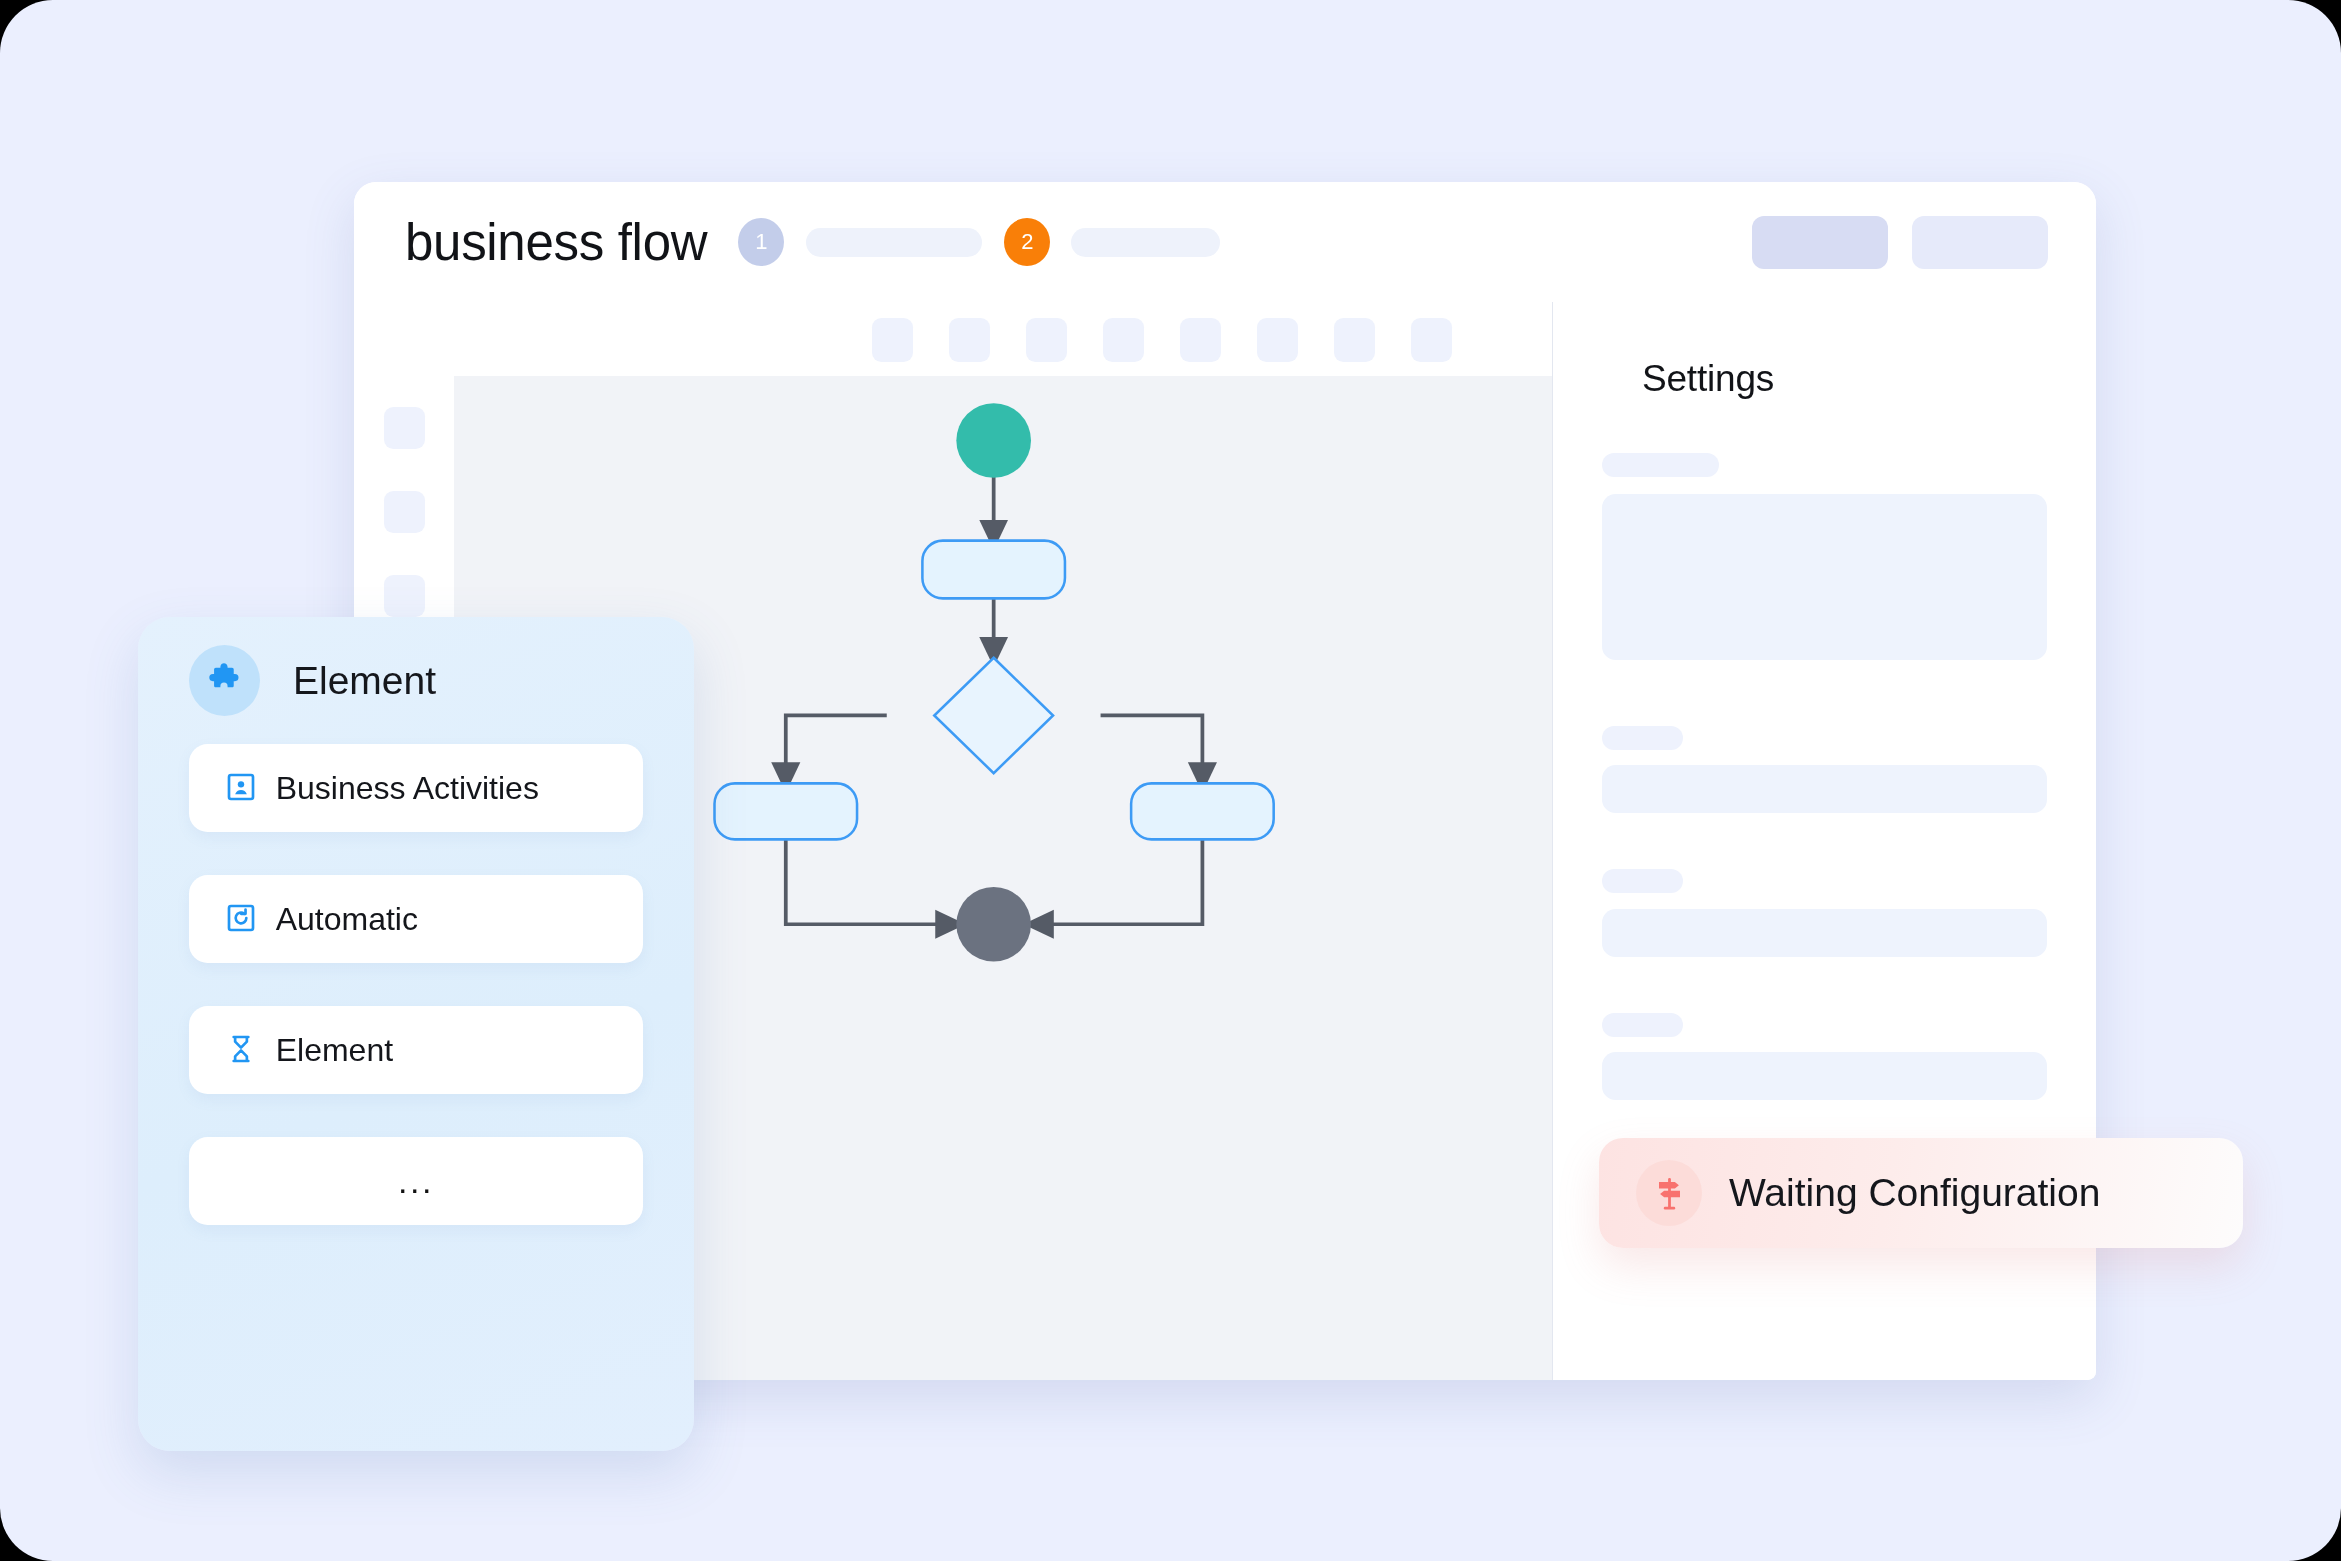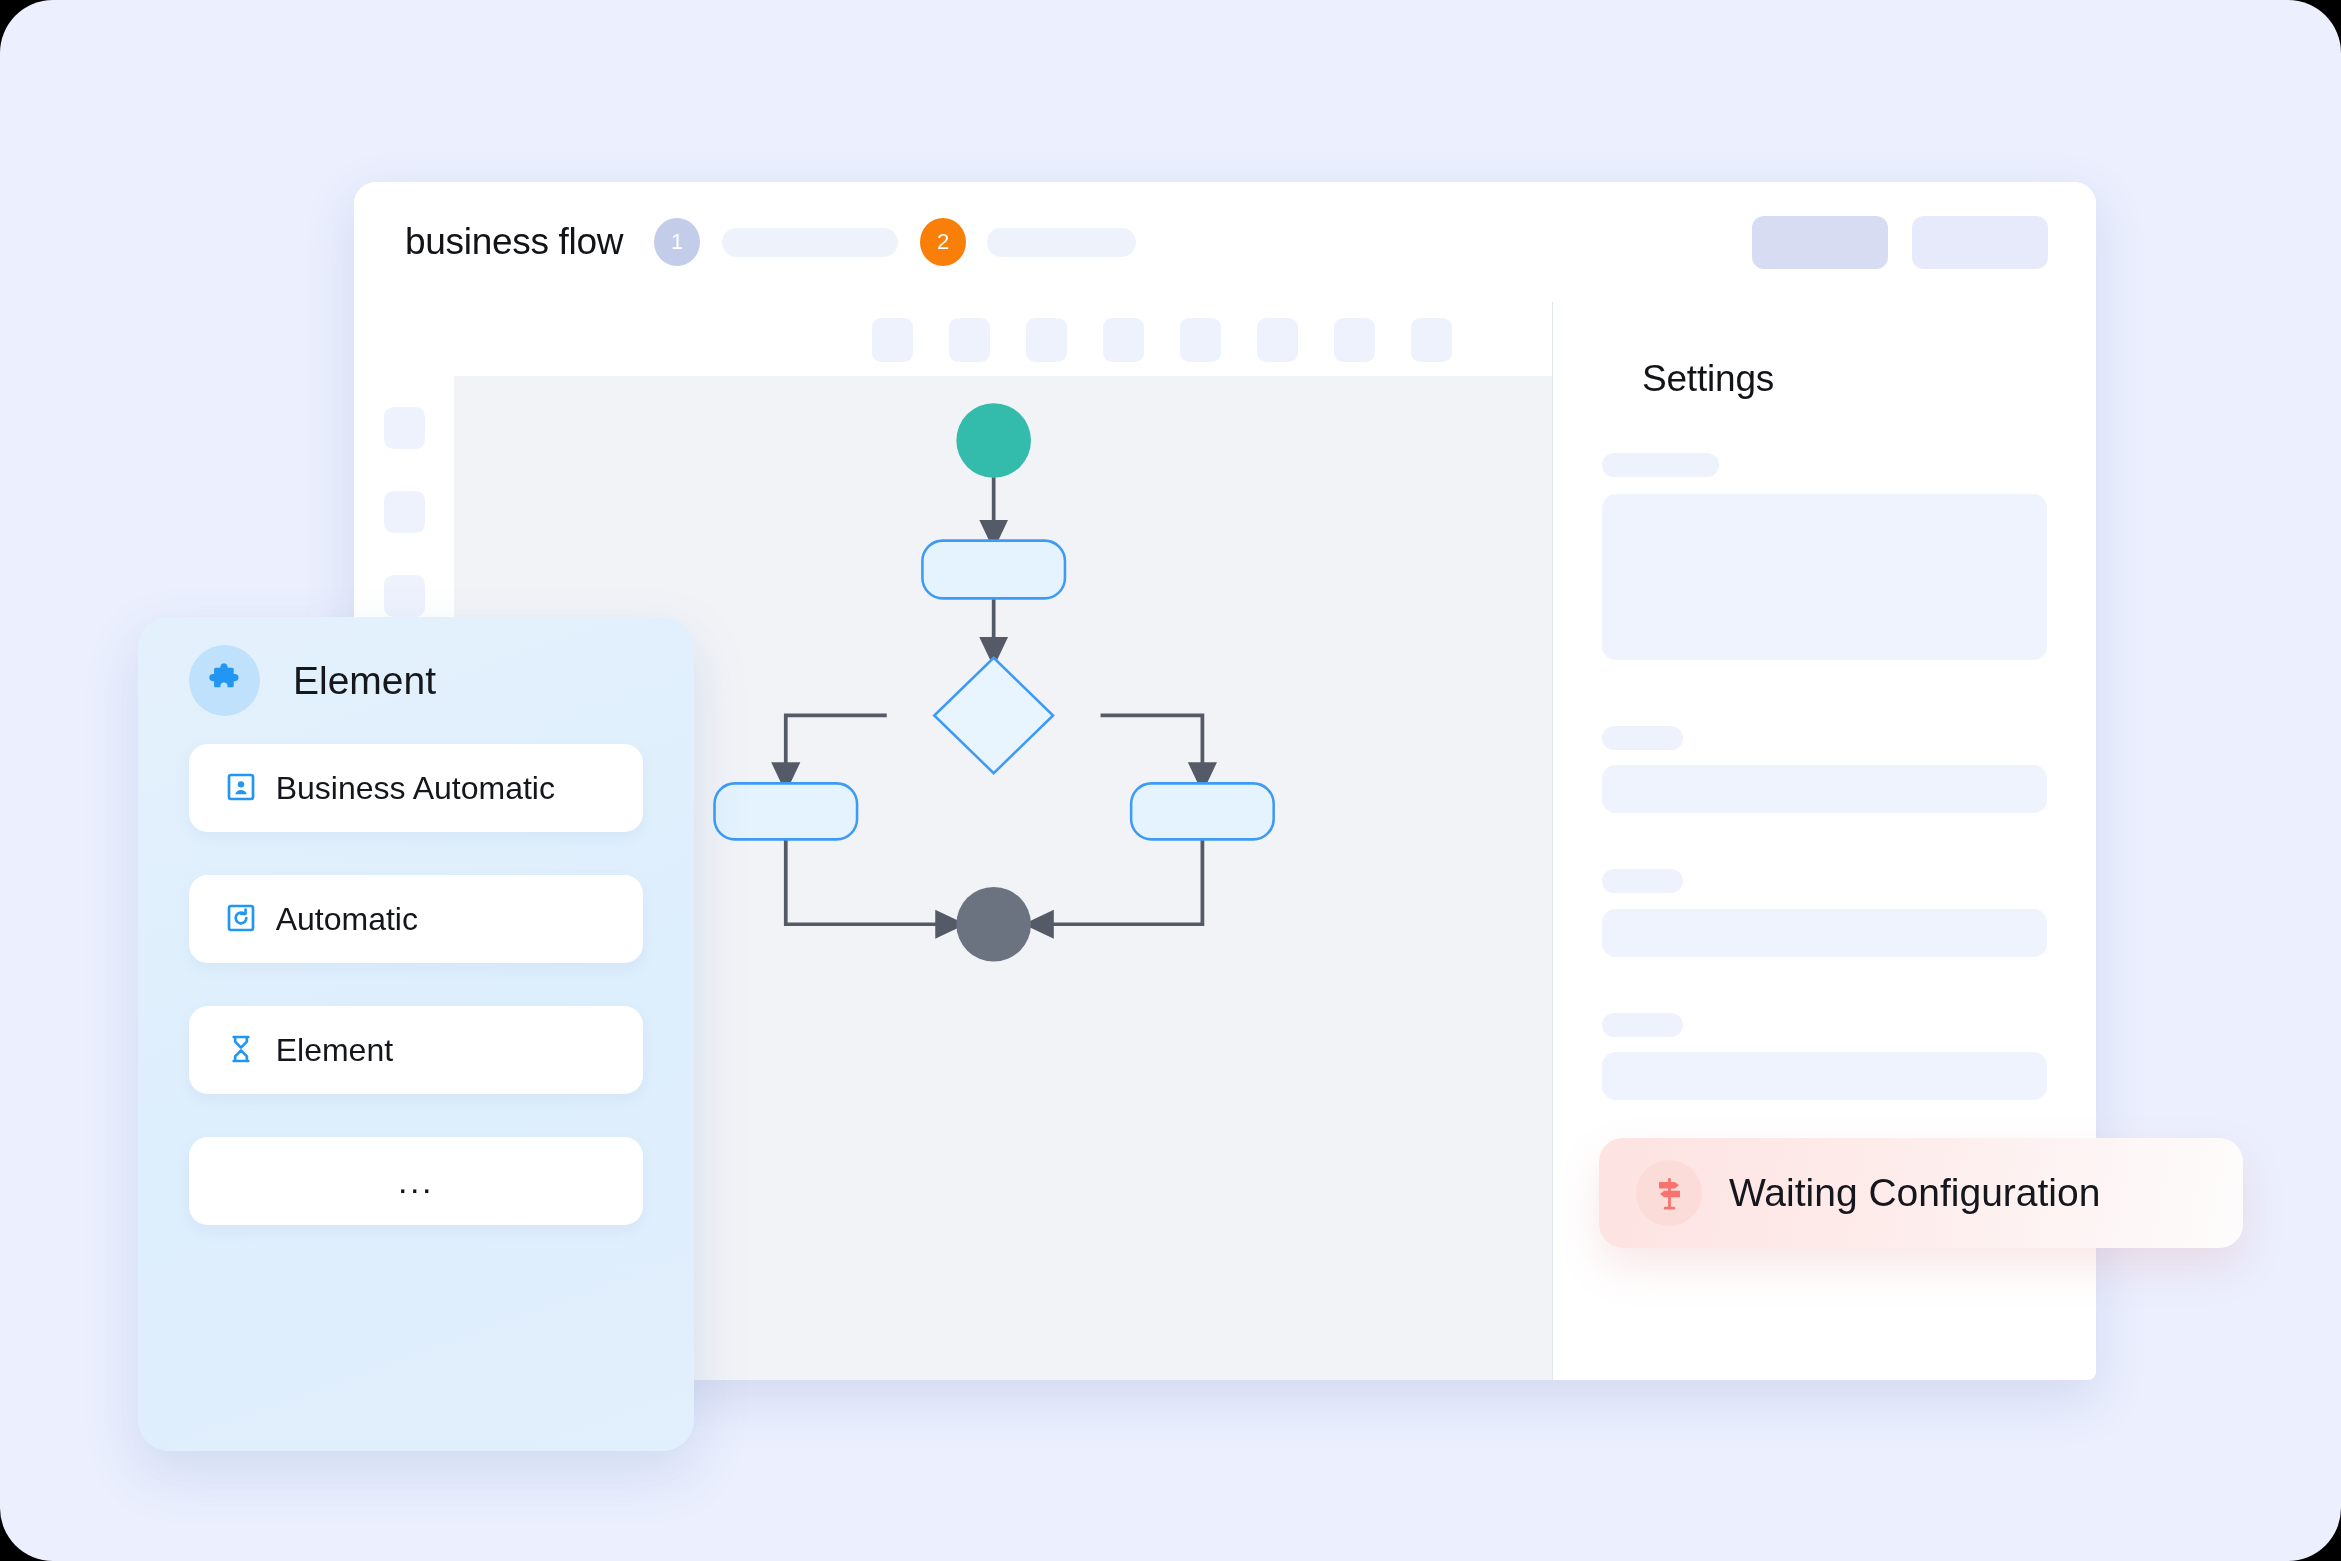--- a/index.html
+++ b/index.html
@@ -8,21 +8,21 @@
 
   .stage{position:absolute;inset:0;background:#ebeffe;border-radius:53px;overflow:hidden;}
 
   
   .app-window{position:absolute;left:354px;top:182px;width:1742px;height:1198px;
     background:#ffffff;border-radius:22px 22px 8.5px 8.5px;
     box-shadow:0 18.7px 51px rgba(90,105,170,.16);overflow:hidden;}
 
   .titlebar{position:absolute;left:0;top:0;width:100%;height:120px;background:#fff;
     border-bottom:0.8px solid #eceef5;display:flex;align-items:center;}
-  .app-title{margin-left:51px;font-size:37px;color:#111317;letter-spacing:-0.3px;white-space:nowrap;}
+  .app-title{margin-left:51px;font-size:51px;color:#111317;letter-spacing:-0.3px;white-space:nowrap;}
 
   .step-badge{width:46px;height:48px;border-radius:50%;display:flex;align-items:center;
     justify-content:center;color:#fff;font-size:22px;flex:none;}
   .step-badge.b1{background:#c3cdea;margin-left:31px;}
   .step-badge.b2{background:#f97f08;}
   .step-bar{height:29px;border-radius:14.4px;background:#eef2fb;flex:none;}
   .sb1{width:176px;margin-left:22px;}
   .sb2{width:149px;margin-left:20.4px;}
   .gap-mid{width:22px;flex:none;}
 
@@ -171,21 +171,21 @@
     </div>
 
     <div class="ep-item">
       <span>
         <svg width="32" height="32" viewBox="0 0 24 24" fill="none" stroke="#2196f3" stroke-width="2">
           <rect x="3" y="3" width="18" height="18" rx="1.5"></rect>
           <circle cx="12" cy="10" r="2.4" fill="#2196f3" stroke="none"></circle>
           <path d="M7.6 17.4c.7-2.1 2.4-3.2 4.4-3.2s3.7 1.1 4.4 3.2z" fill="#2196f3" stroke="none"></path>
         </svg>
       </span>
-      <span class="ep-item-label">Business Automatic</span>
+      <span class="ep-item-label">Business Activities</span>
     </div>
 
 
     <div class="ep-item">
       <span>
         <svg width="32" height="32" viewBox="0 0 24 24" fill="none" stroke="#2196f3" stroke-width="2">
           <rect x="3" y="3" width="18" height="18" rx="1.5"></rect>
           <path d="M16 12a4 4 0 1 1-1.6-3.2" stroke-linecap="round"></path>
           <path d="M15.4 5.6v3.3h-3.3" stroke-linecap="round" stroke-linejoin="round"></path>
         </svg>

